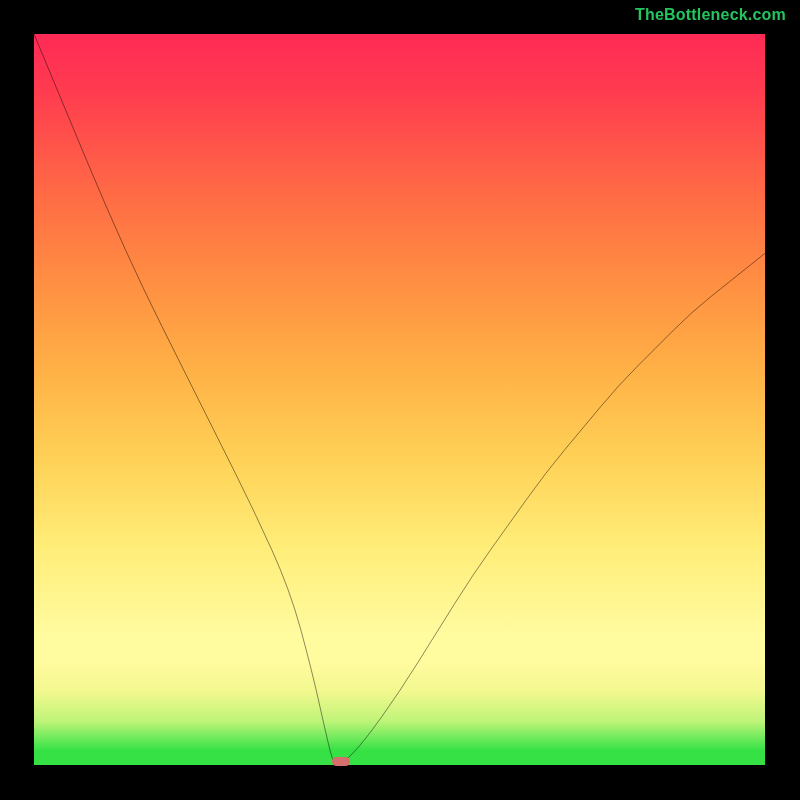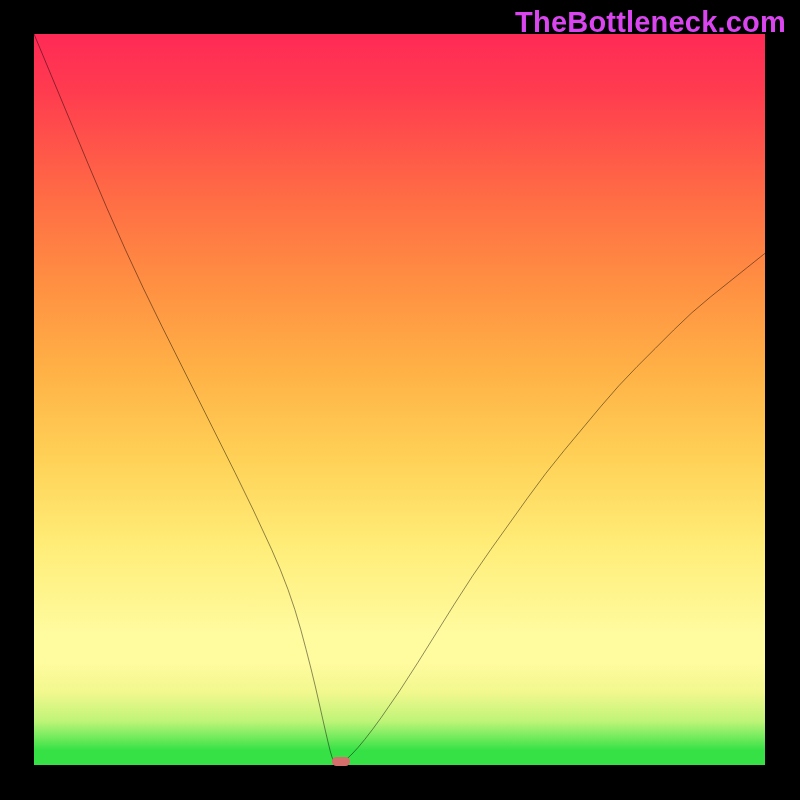--- a/index.html
+++ b/index.html
@@ -14,22 +14,22 @@
   .frame {
     position: relative;
     width: 800px;
     height: 800px;
     background: #000;
   }
   .watermark {
     position: absolute;
     top: 6px;
     right: 14px;
-    color: #d946ef;
-    font-size: 29px;
+    color: #22c55e;
+    font-size: 16px;
     font-weight: 600;
     letter-spacing: 0.2px;
     z-index: 10;
   }
   .plot-area {
     position: absolute;
     top: 34px;
     left: 34px;
     width: 731px;
     height: 731px;

